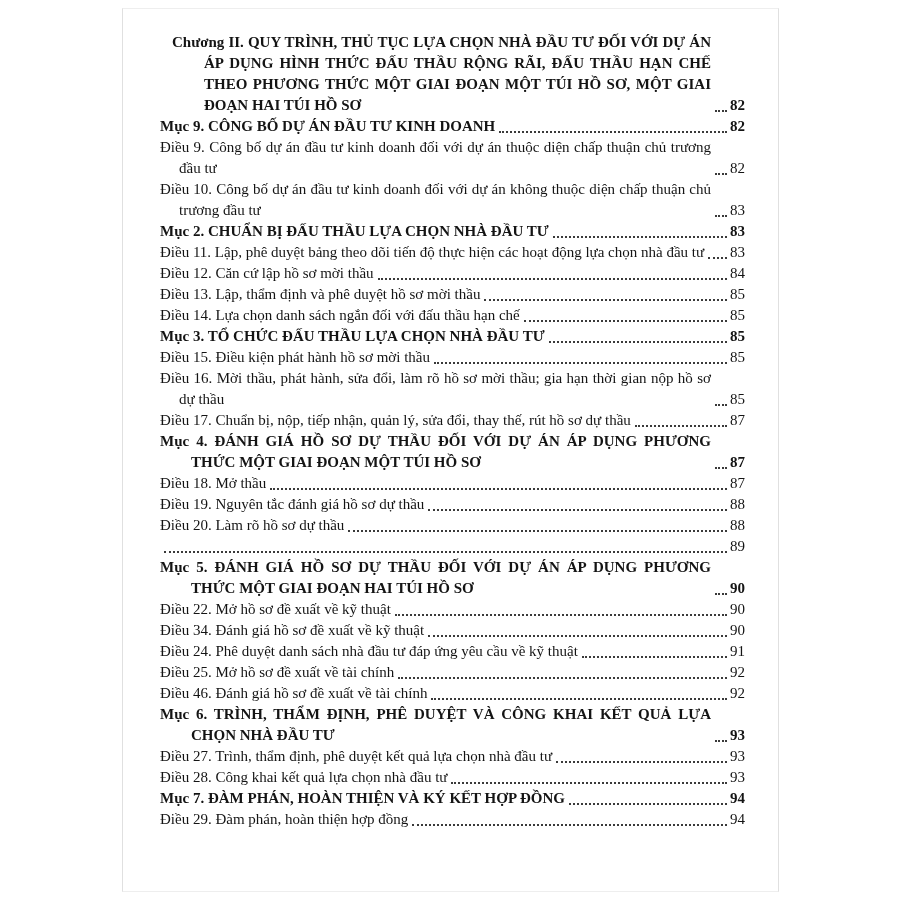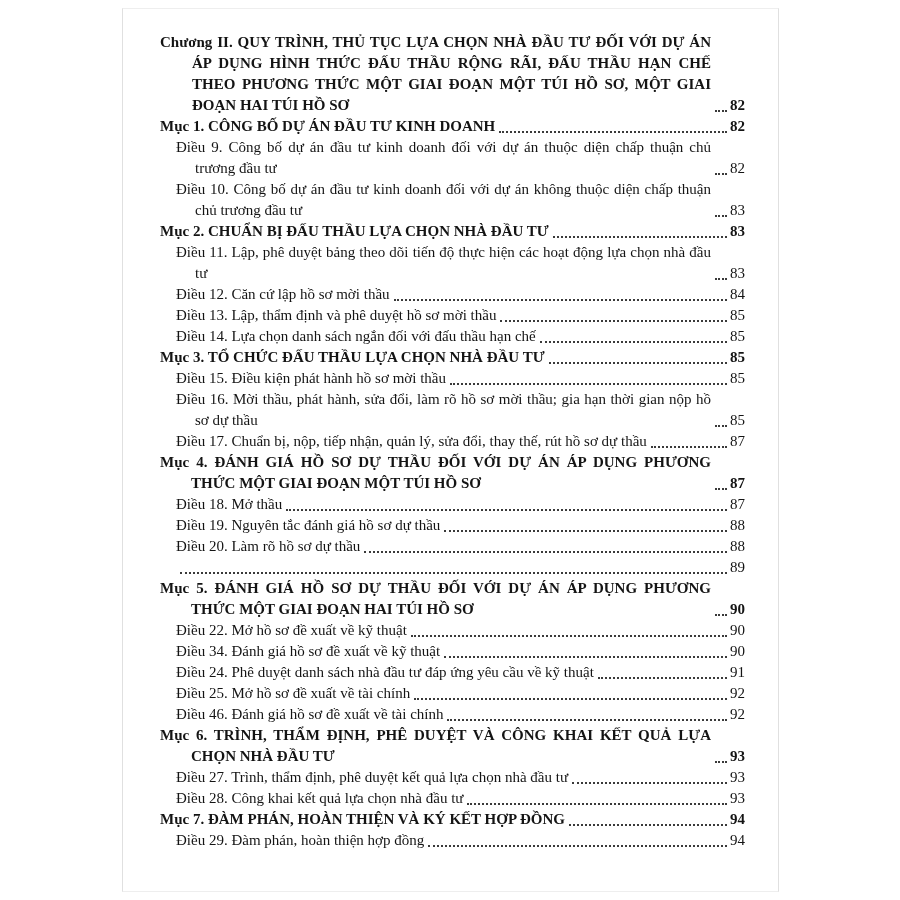--- a/index.html
+++ b/index.html
@@ -40,41 +40,41 @@
     border-bottom: 2px dotted var(--dot-color, #3a3a3a);
     margin: 0 3px 4px 4px;
   }
   .page-num {
     flex: 0 0 auto;
     align-self: flex-end;
     text-align: right;
   }
   
   .entry.chapter { font-weight: bold; }
-  .entry.chapter .entry-text { padding-left: 32px; text-indent: -32px; }
+  .entry.chapter .entry-text { padding-left: 32px; text-indent: -32px; margin-left: 12px; }
   
   .entry.section { font-weight: bold; }
   .entry.section .entry-text { padding-left: 31px; text-indent: -31px; }
   
-  .entry.article { margin-left: 16px; }
+  .entry.article { }
   .entry.article .entry-text { padding-left: 19px; text-indent: -19px; }
 </style>
 </head>
 <body>
 
 <div class="book-page">
   <div class="toc" id="toc">
   <div class="entry chapter">
     <div class="entry-text">Chương II. QUY TRÌNH, THỦ TỤC LỰA CHỌN NHÀ ĐẦU TƯ ĐỐI VỚI DỰ ÁN ÁP DỤNG HÌNH THỨC ĐẤU THẦU RỘNG RÃI, ĐẤU THẦU HẠN CHẾ THEO PHƯƠNG THỨC MỘT GIAI ĐOẠN MỘT TÚI HỒ SƠ, MỘT GIAI ĐOẠN HAI TÚI HỒ SƠ</div>
     <div class="leader"></div>
     <div class="page-num">82</div>
   </div>
 
   <div class="entry section">
-    <div class="entry-text">Mục 1. CÔNG BỐ DỰ ÁN ĐẦU TƯ KINH DOANH</div>
+    <div class="entry-text">Mục 9. CÔNG BỐ DỰ ÁN ĐẦU TƯ KINH DOANH</div>
     <div class="leader"></div>
     <div class="page-num">82</div>
   </div>
 
   <div class="entry article">
     <div class="entry-text">Điều 9. Công bố dự án đầu tư kinh doanh đối với dự án thuộc diện chấp thuận chủ trương đầu tư</div>
     <div class="leader"></div>
     <div class="page-num">82</div>
   </div>
 

